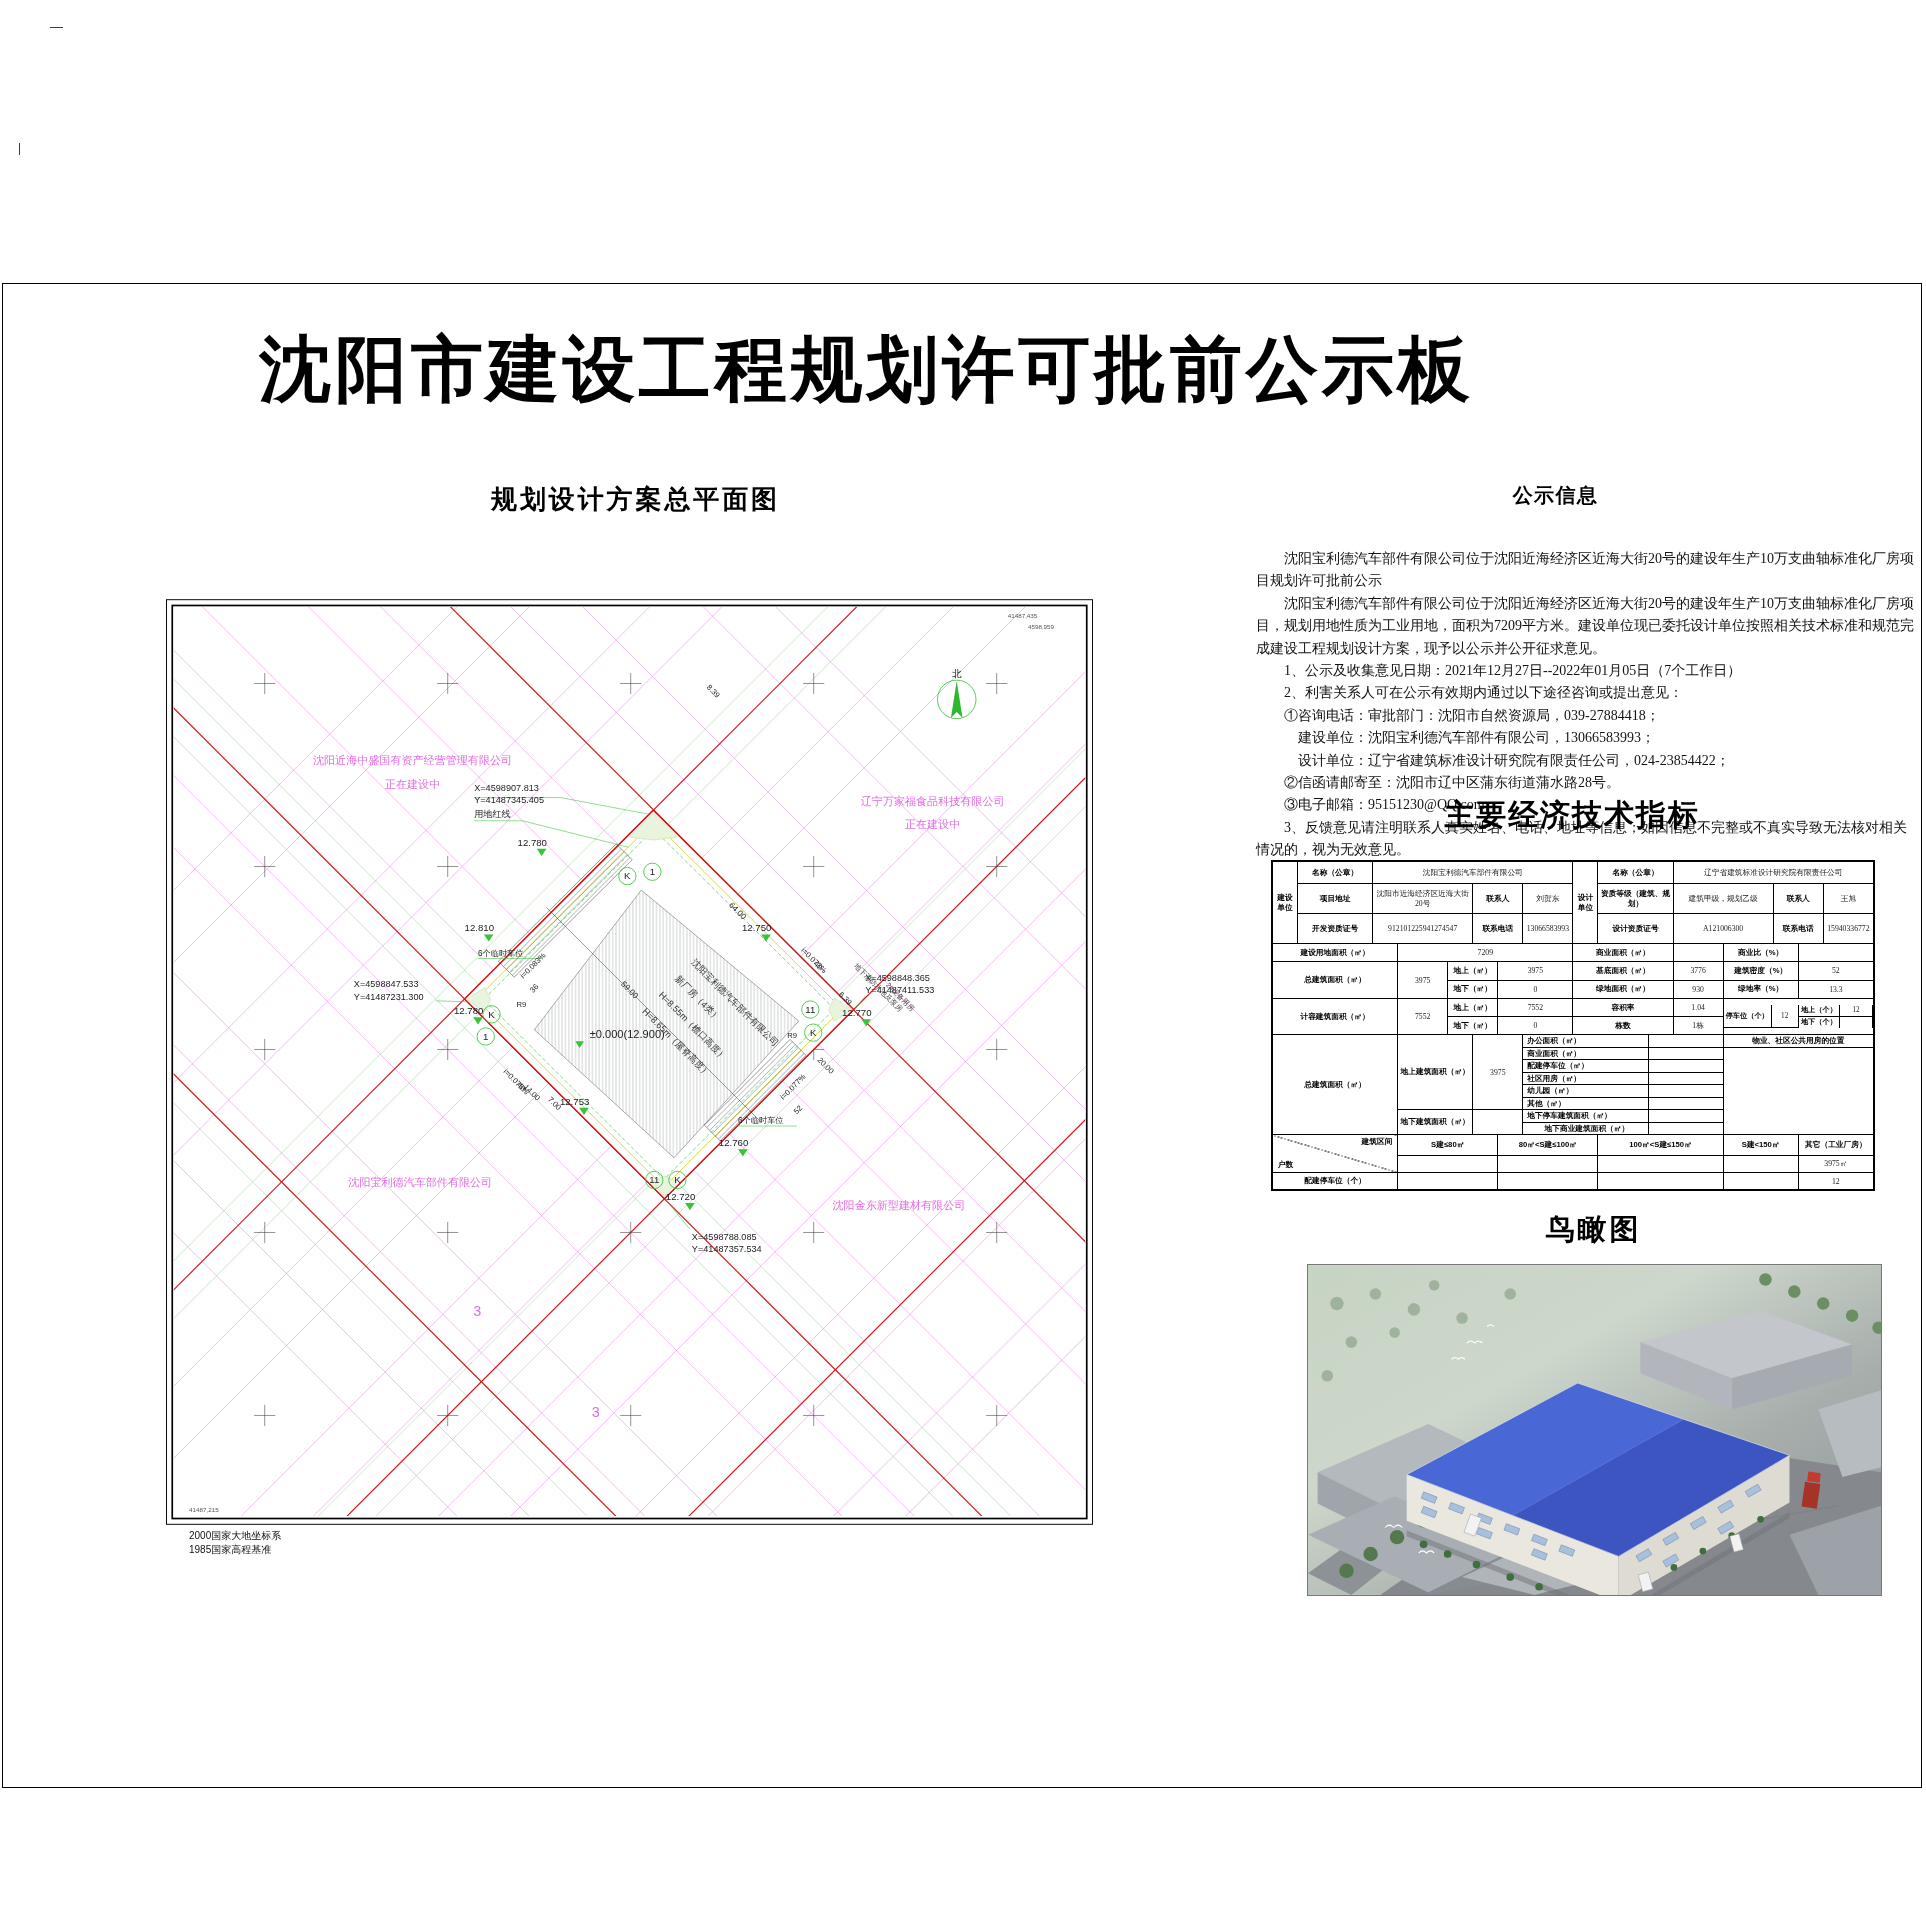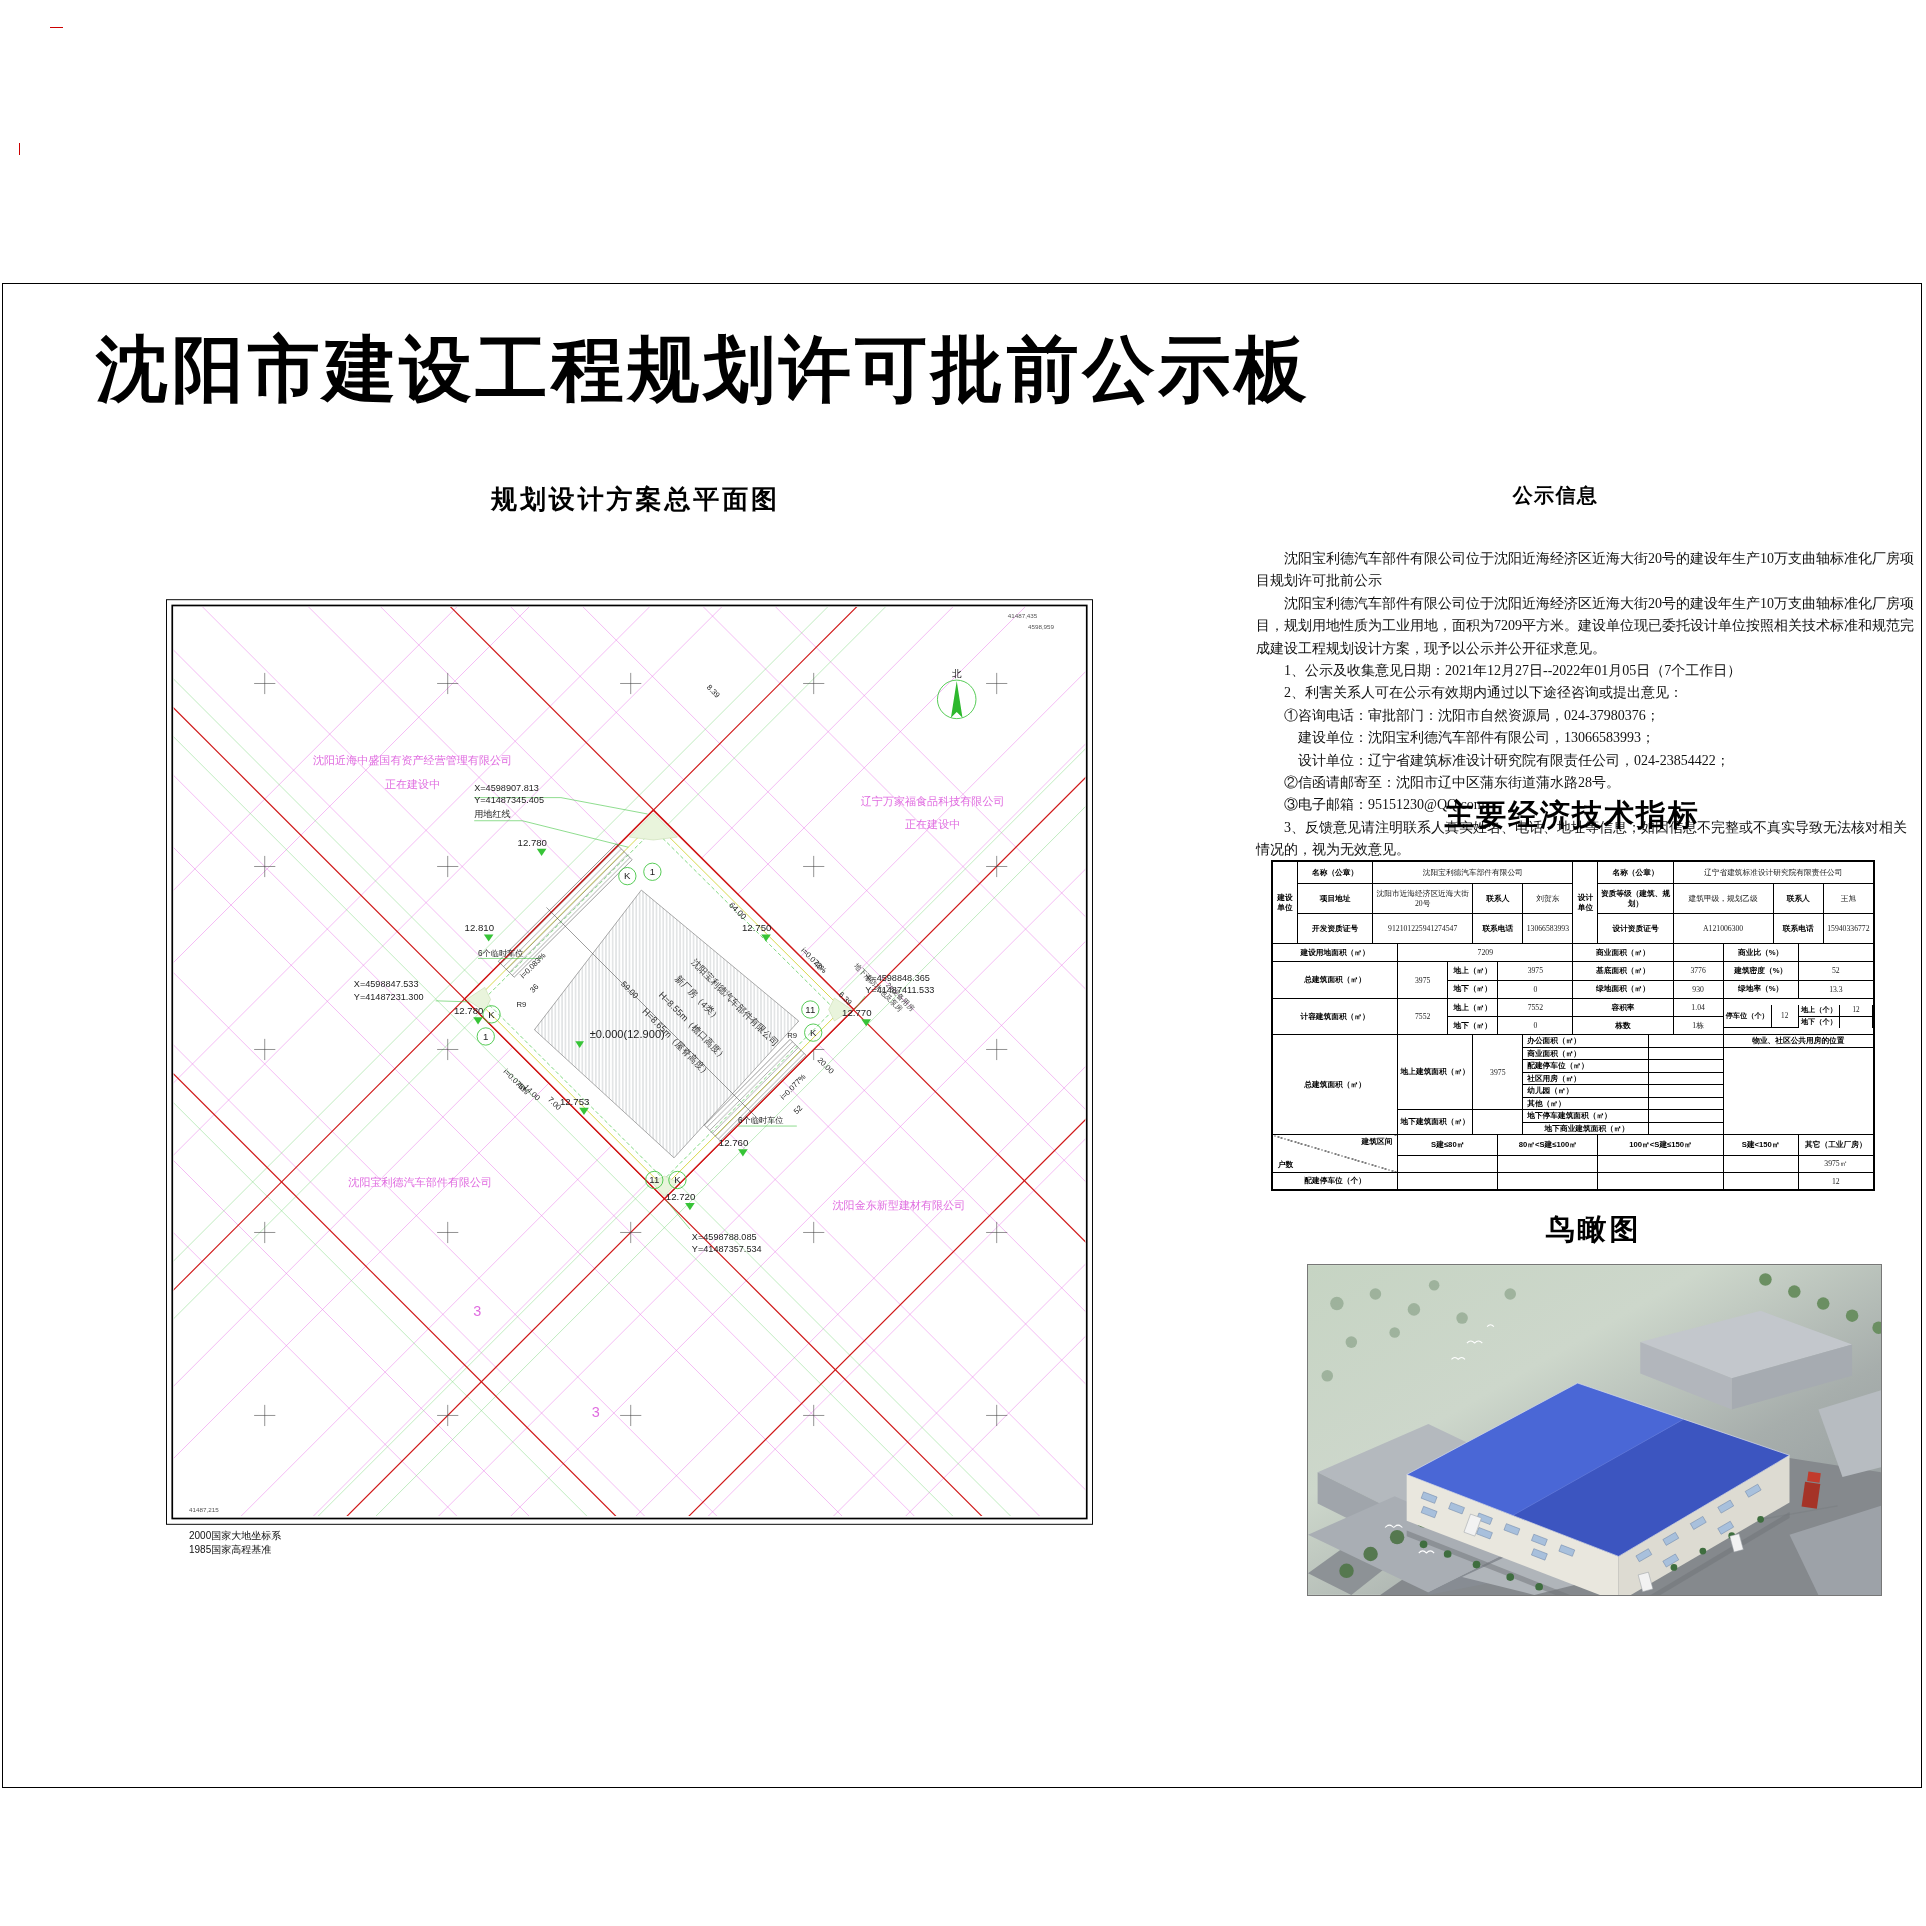--- a/index.html
+++ b/index.html
@@ -1,20 +1,20 @@
 <!DOCTYPE html>
 <html style="font-size:7.7px"><head>
 <meta charset="utf-8">
 <style>
   html,body{margin:0;padding:0;background:#fff;}
   body{width:1926px;height:1926px;position:relative;overflow:hidden;
        font-family:"Liberation Sans",sans-serif;color:#000;}
   .abs{position:absolute;}
   .page-frame{left:1.9px;top:283px;width:1918px;height:1503px;border:1.9px solid #000;}
-  .main-title{left:96px;top:322px;width:1541px;
+  .main-title{left:96px;top:322px;width:1541px;text-align:center;
      font-family:"Liberation Serif",serif;font-weight:900;font-size:72px;letter-spacing:3.9px;white-space:nowrap;}
   .plan-subtitle{left:491px;top:482px;font-family:"Liberation Serif",serif;
      font-weight:bold;font-size:26px;letter-spacing:2.9px;}
   .notice-title{left:1252px;top:482px;width:607px;text-align:center;
      font-family:"Liberation Serif",serif;font-weight:bold;font-size:20px;letter-spacing:1.4px;}
   .notice-body{left:1256px;top:548px;width:661px;font-family:"Liberation Serif",serif;
      font-size:14px;line-height:1.6;color:#111;}
   .notice-line{margin:0;}
   .sig{ text-align:right;padding-right:67px;}
   .ind-title{left:1271px;top:795px;width:602px;text-align:center;
@@ -54,21 +54,21 @@
 
 <div class="abs plan-subtitle">规划设计方案总平面图</div>
 
 <div class="abs notice-title">公示信息</div>
 <div class="abs notice-body">
   <div>
       <div class="notice-line">　　沈阳宝利德汽车部件有限公司位于沈阳近海经济区近海大街20号的建设年生产10万支曲轴标准化厂房项目规划许可批前公示</div>
       <div class="notice-line">　　沈阳宝利德汽车部件有限公司位于沈阳近海经济区近海大街20号的建设年生产10万支曲轴标准化厂房项目，规划用地性质为工业用地，面积为7209平方米。建设单位现已委托设计单位按照相关技术标准和规范完成建设工程规划设计方案，现予以公示并公开征求意见。</div>
       <div class="notice-line">　　1、公示及收集意见日期：2021年12月27日--2022年01月05日（7个工作日）</div>
       <div class="notice-line">　　2、利害关系人可在公示有效期内通过以下途径咨询或提出意见：</div>
-      <div class="notice-line">　　①咨询电话：审批部门：沈阳市自然资源局，024-37980376；</div>
+      <div class="notice-line">　　①咨询电话：审批部门：沈阳市自然资源局，039-27884418；</div>
       <div class="notice-line">　　　建设单位：沈阳宝利德汽车部件有限公司，13066583993；</div>
       <div class="notice-line">　　　设计单位：辽宁省建筑标准设计研究院有限责任公司，024-23854422；</div>
       <div class="notice-line">　　②信函请邮寄至：沈阳市辽中区蒲东街道蒲水路28号。</div>
       <div class="notice-line">　　③电子邮箱：95151230@QQ.com。</div>
       <div class="notice-line">　　3、反馈意见请注明联系人真实姓名、电话、地址等信息；如因信息不完整或不真实导致无法核对相关情况的，视为无效意见。</div>
       <div class="notice-line">　　4、本方案涉及的利害关系人依法享有听证权。</div>
     </div>
   <div class="sig">沈阳市自然资源局</div>
   <div class="sig">2021年12月27日</div>
 </div>

